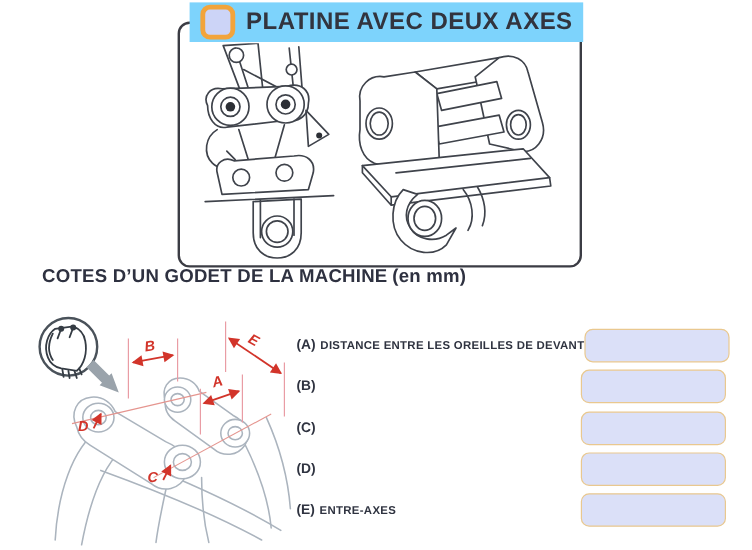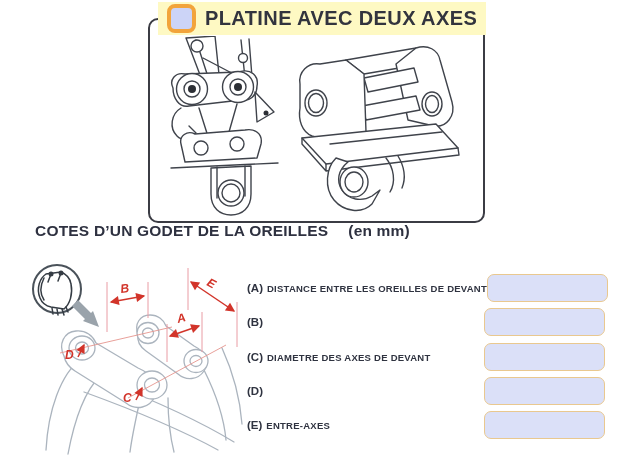--- a/index.html
+++ b/index.html
@@ -6,40 +6,40 @@
   .canvas{
     position:relative;width:627px;height:458px;background:#fff;overflow:hidden;
     font-family:"Liberation Sans",sans-serif;color:#32343E;
   }
   
   .panel{
     position:absolute;left:148px;top:18px;width:333px;height:201px;
     border:2px solid #3B3C44;border-radius:10px;background:#fff;
   }
   .panel-title{
-    position:absolute;left:158px;top:2px;z-index:3;background:#fef9c3;
+    position:absolute;left:158px;top:2px;z-index:3;background:#7dd3fc;
     display:flex;align-items:center;gap:9px;padding:0 9px;height:33px;
   }
   .checkbox{
     display:inline-block;width:21px;height:21px;flex:0 0 auto;
     border:4px solid #F2A43B;border-radius:8px;background:#CCD4F7;cursor:pointer;
   }
   .panel-title-text{
     font-size:20px;font-weight:bold;letter-spacing:.4px;color:#32343E;white-space:nowrap;
   }
   .draw-left{position:absolute;left:5px;top:16px;width:137px;height:182px;}
   .draw-right{position:absolute;left:144px;top:24px;width:176px;height:172px;}
   .tech{stroke:#3F434B;stroke-width:1.4;fill:none;stroke-linecap:round;stroke-linejoin:round;}
   .techf{stroke:#3F434B;stroke-width:1.4;fill:#fff;stroke-linejoin:round;}
   
   .section-heading{
     position:absolute;left:35px;top:222px;margin:0;font-size:15.5px;font-weight:bold;
     letter-spacing:.2px;color:#2E3140;white-space:nowrap;
   }
-  .section-heading .unit{margin-left:20px;}
+  .section-heading .unit{margin-left:4px;}
   
   .diagram{position:absolute;left:18px;top:252px;width:235px;height:206px;}
   .art{stroke:#ABB4BE;stroke-width:1.3;fill:none;stroke-linecap:round;stroke-linejoin:round;}
   .artf{stroke:#ABB4BE;stroke-width:1.3;fill:#fff;stroke-linejoin:round;}
   .red{stroke:#D2342A;stroke-width:1.5;fill:none;}
   .redthin{stroke:#E99CA4;stroke-width:1;fill:none;}
   .axis{stroke:#E5958F;stroke-width:.9;fill:none;}
   .dimtext{font:italic bold 12px "Liberation Sans",sans-serif;fill:#D2342A;}
   .inset{stroke:#4A525A;stroke-width:2;fill:#fff;}
   .mini{stroke:#353C44;stroke-width:1.5;fill:none;stroke-linecap:round;}
@@ -122,21 +122,21 @@
         <path class="tech" d="M92,114 C100,124 102,138 96,148 M104,112 C110,122 112,134 108,144"></path>
       </g>
     </svg>
   </div>
 
   <div class="panel-title">
     <span class="checkbox"></span>
     <span class="panel-title-text">PLATINE AVEC DEUX AXES</span>
   </div>
 
-  <h2 class="section-heading"><span>COTES D’UN GODET DE LA OREILLES</span><span class="unit">(en mm)</span></h2>
+  <h2 class="section-heading"><span>COTES D’UN GODET DE LA MACHINE</span><span class="unit">(en mm)</span></h2>
 
   <svg class="diagram" viewBox="0 0 235 206">
     <defs>
       <marker id="ah" viewBox="0 0 8 8" refX="6.5" refY="4" markerWidth="7" markerHeight="7" orient="auto-start-reverse">
         <path d="M0.5,0.5 L7.5,4 L0.5,7.5 Z" fill="#D2342A"></path>
       </marker>
     </defs>
 
     <g>
       <path class="art" d="M28,198 C30,160 42,122 64,106"></path>
@@ -220,21 +220,20 @@
   <div class="form-row row-1">
     <span class="row-label">
       <span class="prefix">(B)</span>
     </span>
     <input class="dim-input" type="text" value="" style="">
   </div>
 
   <div class="form-row row-2">
     <span class="row-label">
       <span class="prefix">(C)</span>
-      <span class="ltext">DIAMETRE DES AXES DE DEVANT</span>
     </span>
     <input class="dim-input" type="text" value="" style="">
   </div>
 
   <div class="form-row row-3">
     <span class="row-label">
       <span class="prefix">(D)</span>
     </span>
     <input class="dim-input" type="text" value="" style="">
   </div>

